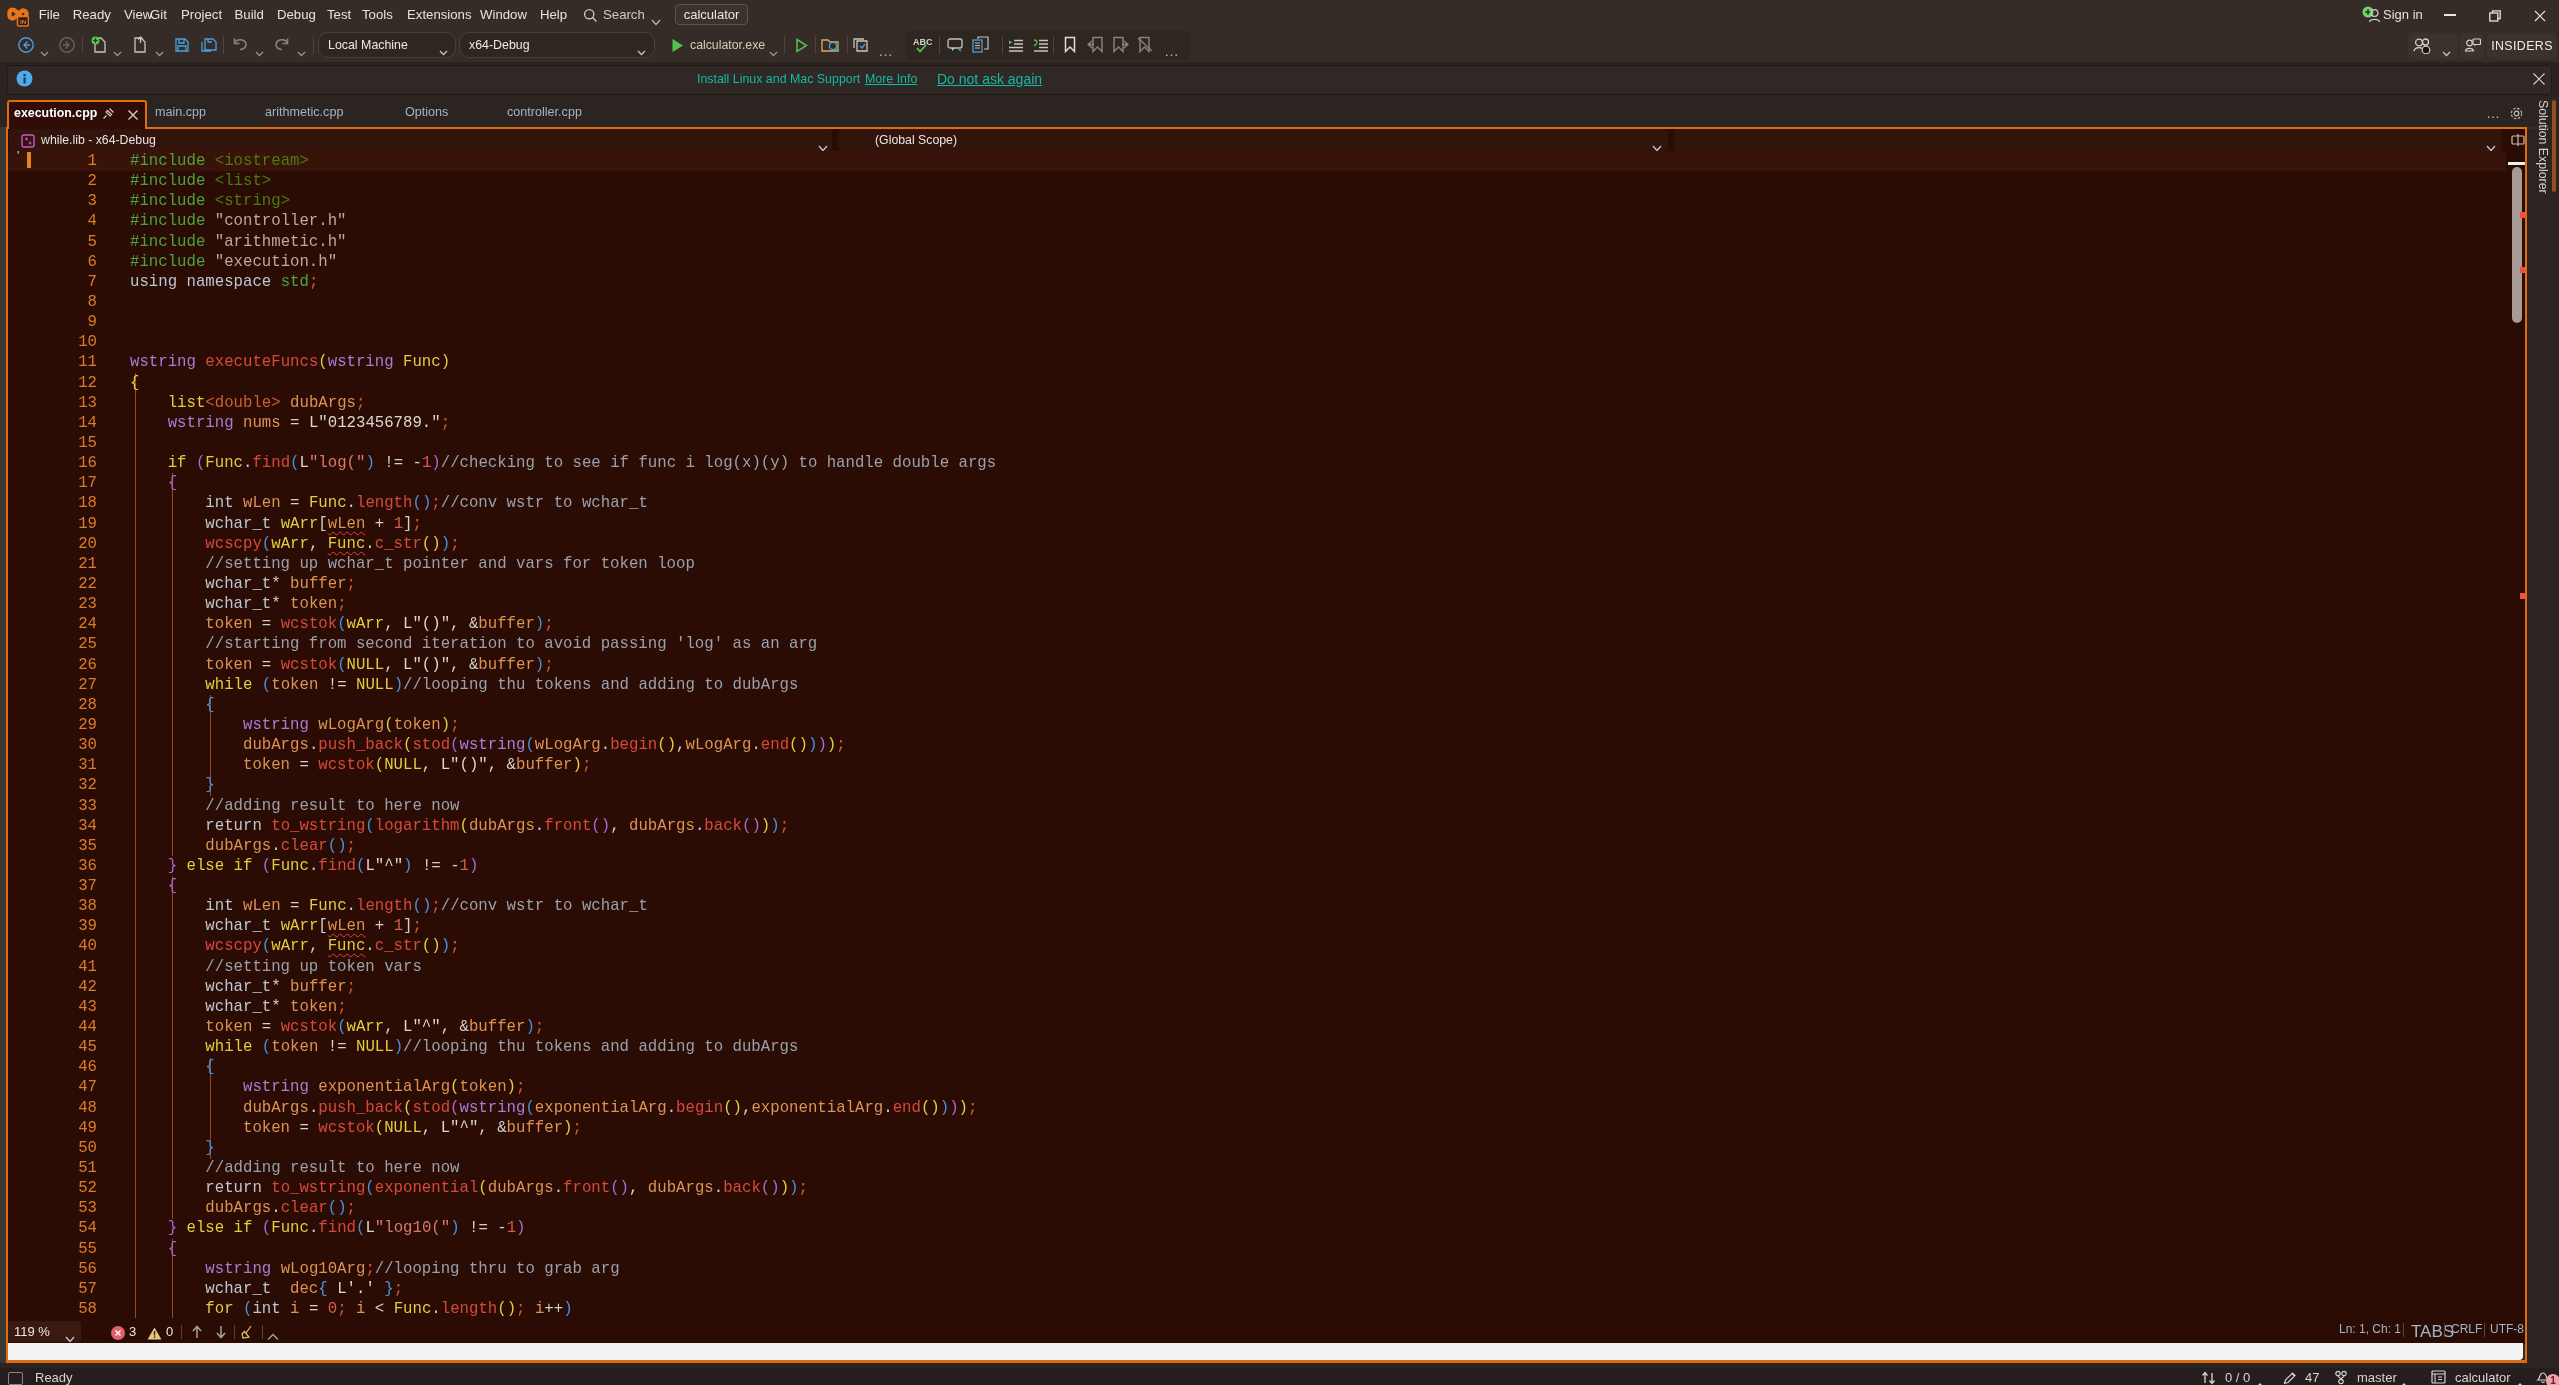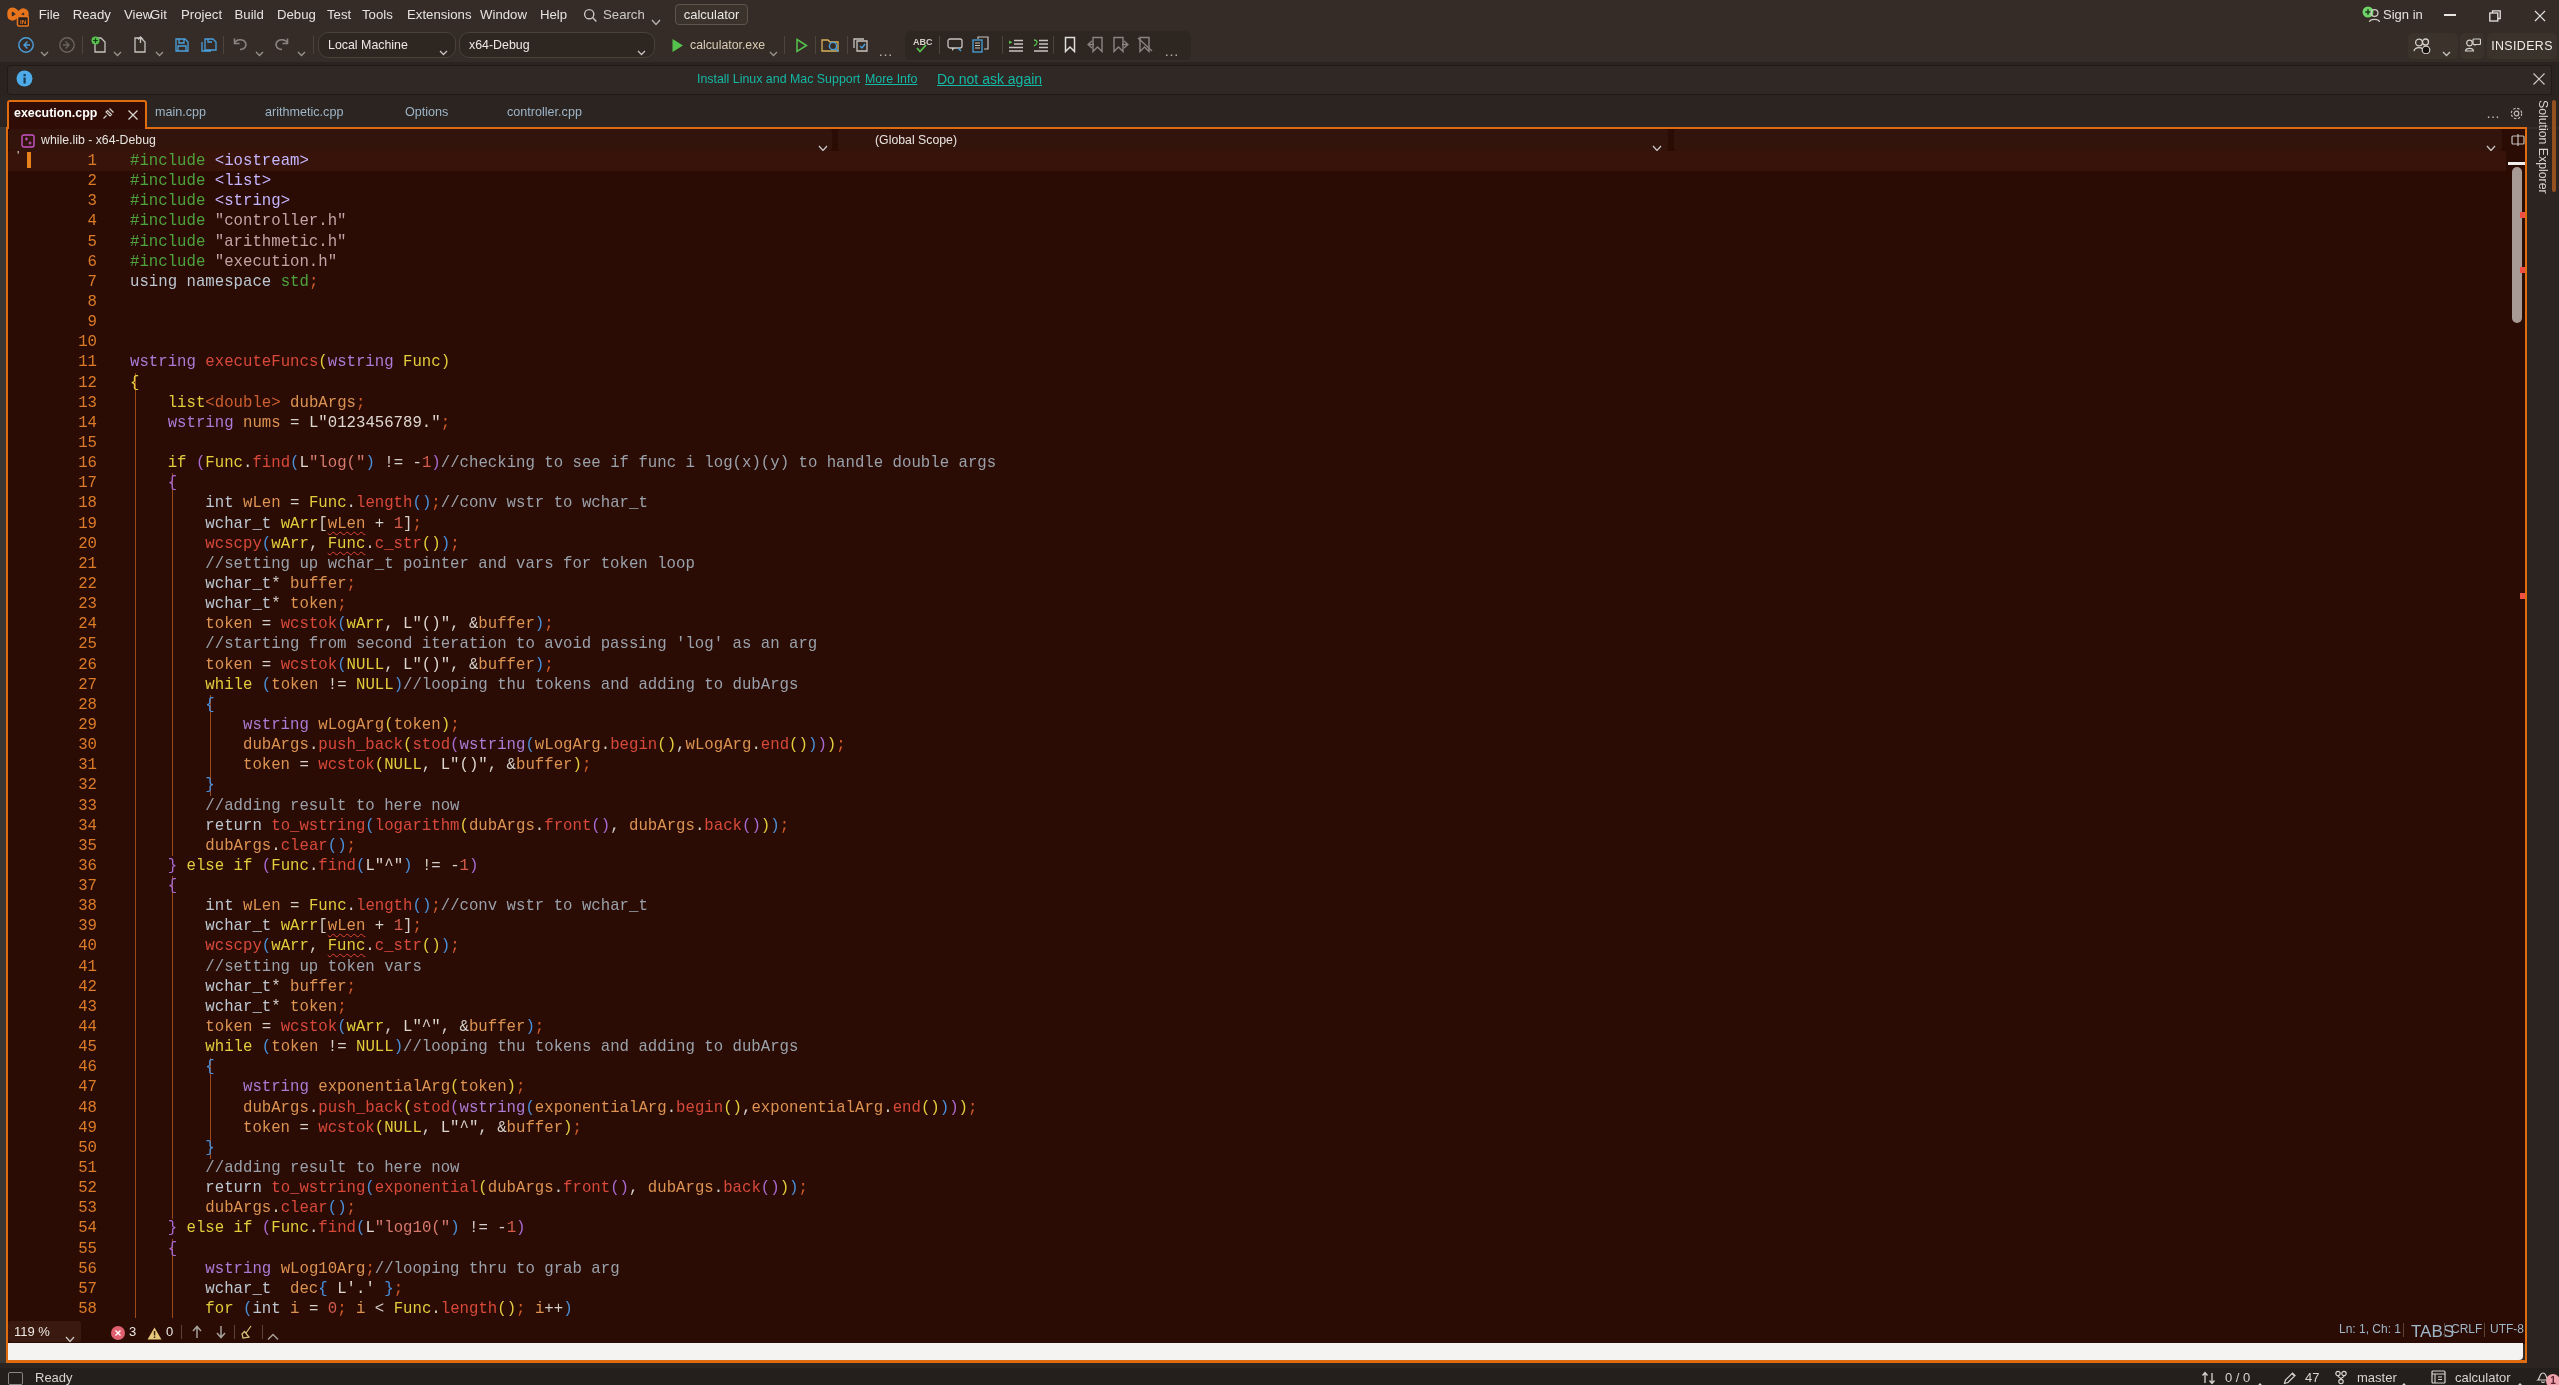--- a/index.html
+++ b/index.html
@@ -23,21 +23,21 @@
 
 #navbar{position:absolute;left:8px;top:129px;width:2517px;height:22px;background:#2a0c05}
 .navbox{position:absolute;top:129px;height:22px;background:#33140d;border-radius:3px;color:#e8e4e0;font-size:13px;line-height:22px}
 
 #editor{position:absolute;left:8px;top:151px;width:2517px;height:1192px;background:#2a0c05;overflow:hidden}
 #curline{position:absolute;left:0;top:0;width:2498px;height:20px;background:#38130a}
 #code{position:absolute;left:0;top:0;font-family:"Liberation Mono",monospace;font-size:15.7px;line-height:20.15px;white-space:pre}
 .cl{height:20.15px;position:relative}
 .ln{display:inline-block;width:89px;text-align:right;color:#dd7c28}
 .ct{position:absolute;left:122px;top:0}
-.tg{color:#4da33c} .ta{color:#c4b5fd} .ts2{color:#c2a4a6} .tk{color:#bcc7d1}
+.tg{color:#4da33c} .ta{color:#4d7c0f} .ts2{color:#c2a4a6} .tk{color:#bcc7d1}
 .ty{color:#e3cd3c} .tp{color:#ab7bd5} .tf{color:#d8493a} .tv{color:#dd9352}
 .tn{color:#d55c4c} .tst{color:#ded7d1} .tsr{color:#d87a6e} .tc{color:#9aa1ab}
 .to{color:#d3cfca} .tsc{color:#d05a28} .td1{color:#e3cd3c} .td2{color:#a86ad0}
 .td3{color:#4a90d9} .tdbl{color:#cd5f2e}
 .sq{text-decoration:underline;text-decoration-style:wavy;text-decoration-color:#e04434;text-decoration-thickness:1px;text-underline-offset:3px}
 .ig{position:absolute;width:1px;background:#9c4a1c}
 
 #ledge{position:absolute;left:0;top:127px;width:6px;height:1236px;background:#3b3733}
 #lborder{position:absolute;left:6px;top:127px;width:2px;height:1236px;background:#e06c10}
 #rborder{position:absolute;left:2525px;top:127px;width:2px;height:1236px;background:#e06c10}

